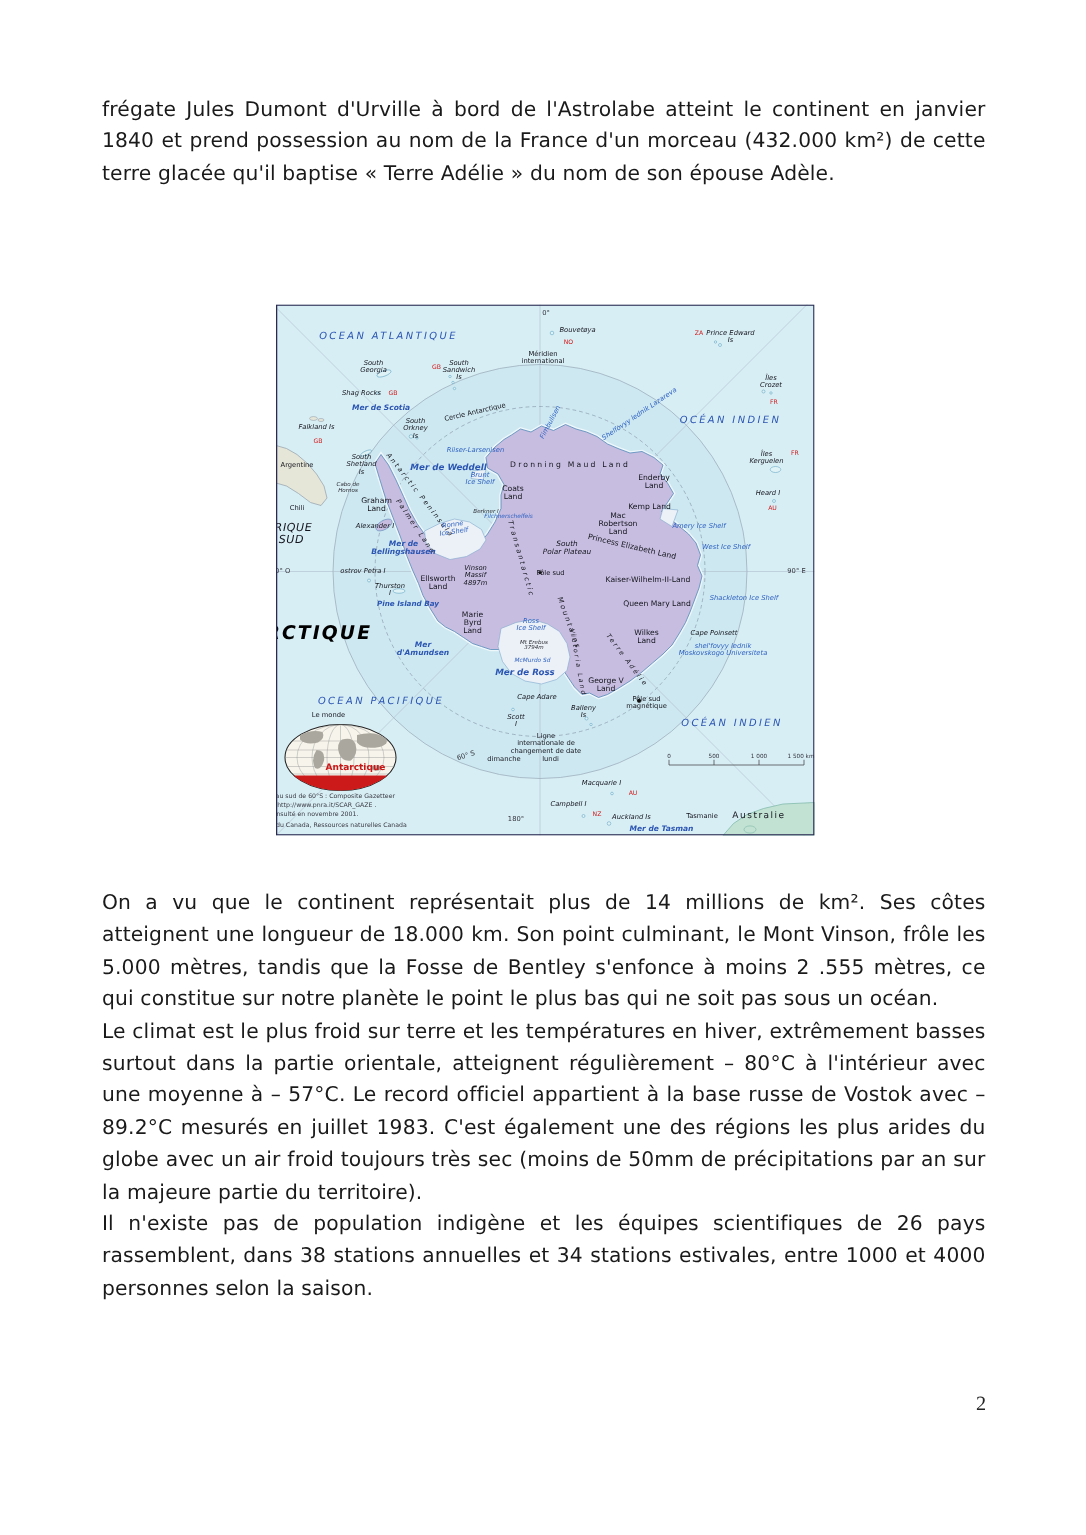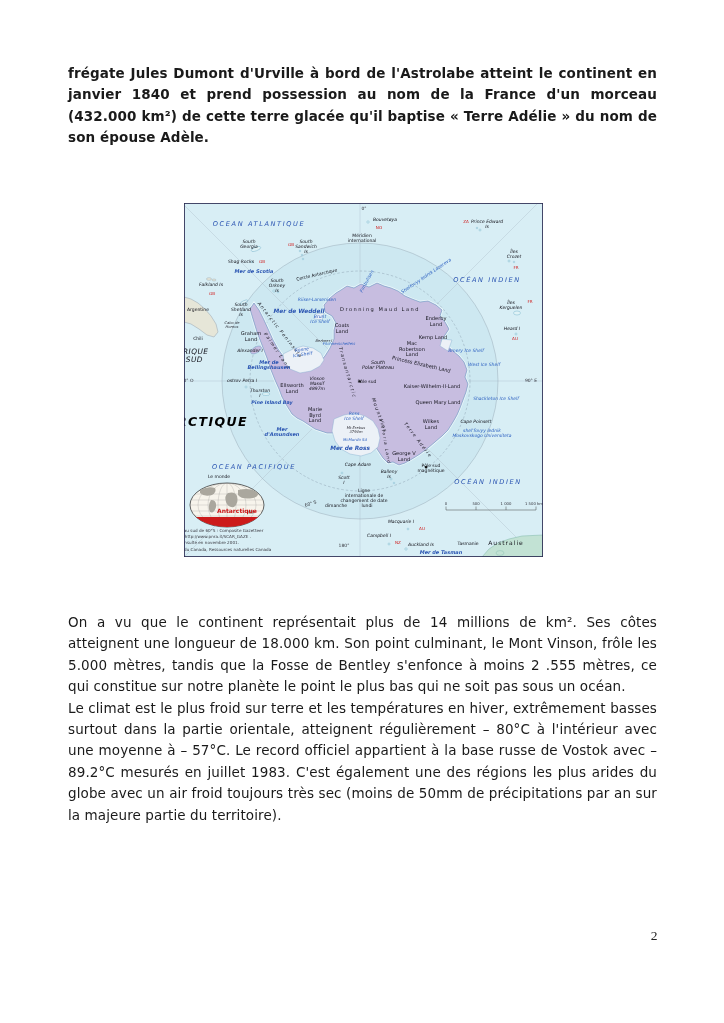--- a/index.html
+++ b/index.html
@@ -2,22 +2,22 @@
 <html><head>
 <meta charset="utf-8">
 <style>
   html,body{margin:0;padding:0;}
   body{width:724px;height:1023px;background:#ffffff;position:relative;
        font-family:"DejaVu Sans",sans-serif;color:#1a1a1a;overflow:hidden;}
   .page{position:absolute;inset:0;background:#fff;}
   .text-block{position:absolute;left:68px;width:589px;text-align:justify;
               font-size:13.5px;line-height:21.4px;letter-spacing:0.1px;}
   .text-block p{margin:0;}
-  .tb1{top:63px;font-weight:bold;}
-  .tb2{top:612px;}
+  .tb1{top:63px;}
+  .tb2{top:592px;}
   .it{}
   .page-number{position:absolute;left:644px;top:928px;width:20px;text-align:center;
                font-family:"Liberation Serif",serif;font-size:13.5px;color:#222;}
   .map-wrap{position:absolute;left:184px;top:203px;width:285px;height:354px;}
   svg{display:block;}
   
   #map-labels text{text-anchor:middle;font-family:"DejaVu Sans",sans-serif;}
   .ml-oc{fill:#2b55b2;font-size:6.6px;font-style:italic;letter-spacing:1.6px;}
   .ml-sea{fill:#2b55b2;font-size:5.8px;font-style:italic;font-weight:bold;}
   .ml-shelf{fill:#2f62c2;font-size:4.5px;font-style:italic;}
@@ -254,16 +254,17 @@
           <text class="ml-src" x="5" y="348" text-anchor="start"><tspan x="5">© 2001.  Sa Majesté la Reine du chef du Canada, Ressources naturelles Canada</tspan></text>
         </g>
 
       <rect x="0.4" y="0.4" width="358.2" height="353.2" fill="none" stroke="#2a2a50" stroke-width="0.9"></rect>
     </svg>
   </div>
 
   <div class="text-block tb2">
     <p>On a vu que le continent représentait plus de 14 millions de km². Ses côtes atteignent une longueur de 18.000 km. Son point culminant, le Mont Vinson, frôle les 5.000 mètres, tandis que la Fosse de Bentley s'enfonce à moins 2 .555 mètres, ce qui constitue sur notre planète le point le plus bas qui ne soit pas sous un océan.</p>
     <p><span>Le climat est le plus froid sur terre et les températures en hiver, extrêmement basses surtout dans la partie orientale, atteignent régulièrement – 80°C à l'intérieur avec une moyenne à – 57°C. Le record officiel appartient à la base russe de Vostok avec – </span><span class="it">89.2°C</span><span> mesurés en juillet 1983. </span><span class="it">C'est</span><span> également une des régions les plus arides du globe avec un air froid toujours très sec (moins de 50mm de précipitations par an sur la majeure partie du territoire).</span></p>
+    <p>Il n'existe pas de population indigène et les équipes scientifiques de 26 pays rassemblent, dans 38 stations annuelles et 34 stations estivales, entre 1000 et 4000 personnes selon la saison.</p>
   </div>
 
   <div class="page-number">2</div>
 </div>
 
 </body></html>

